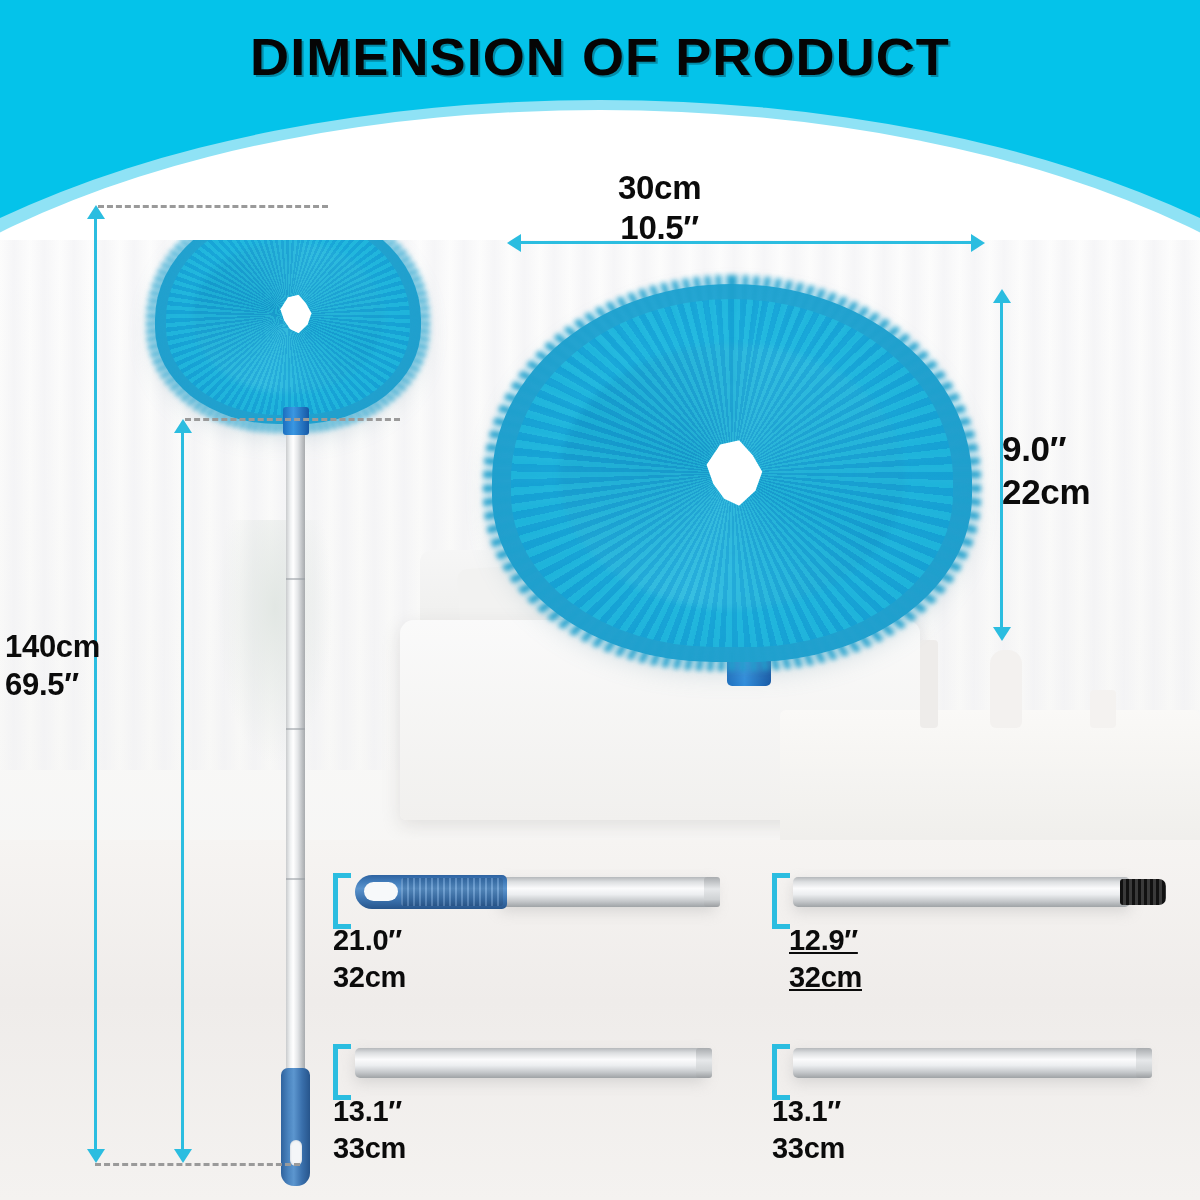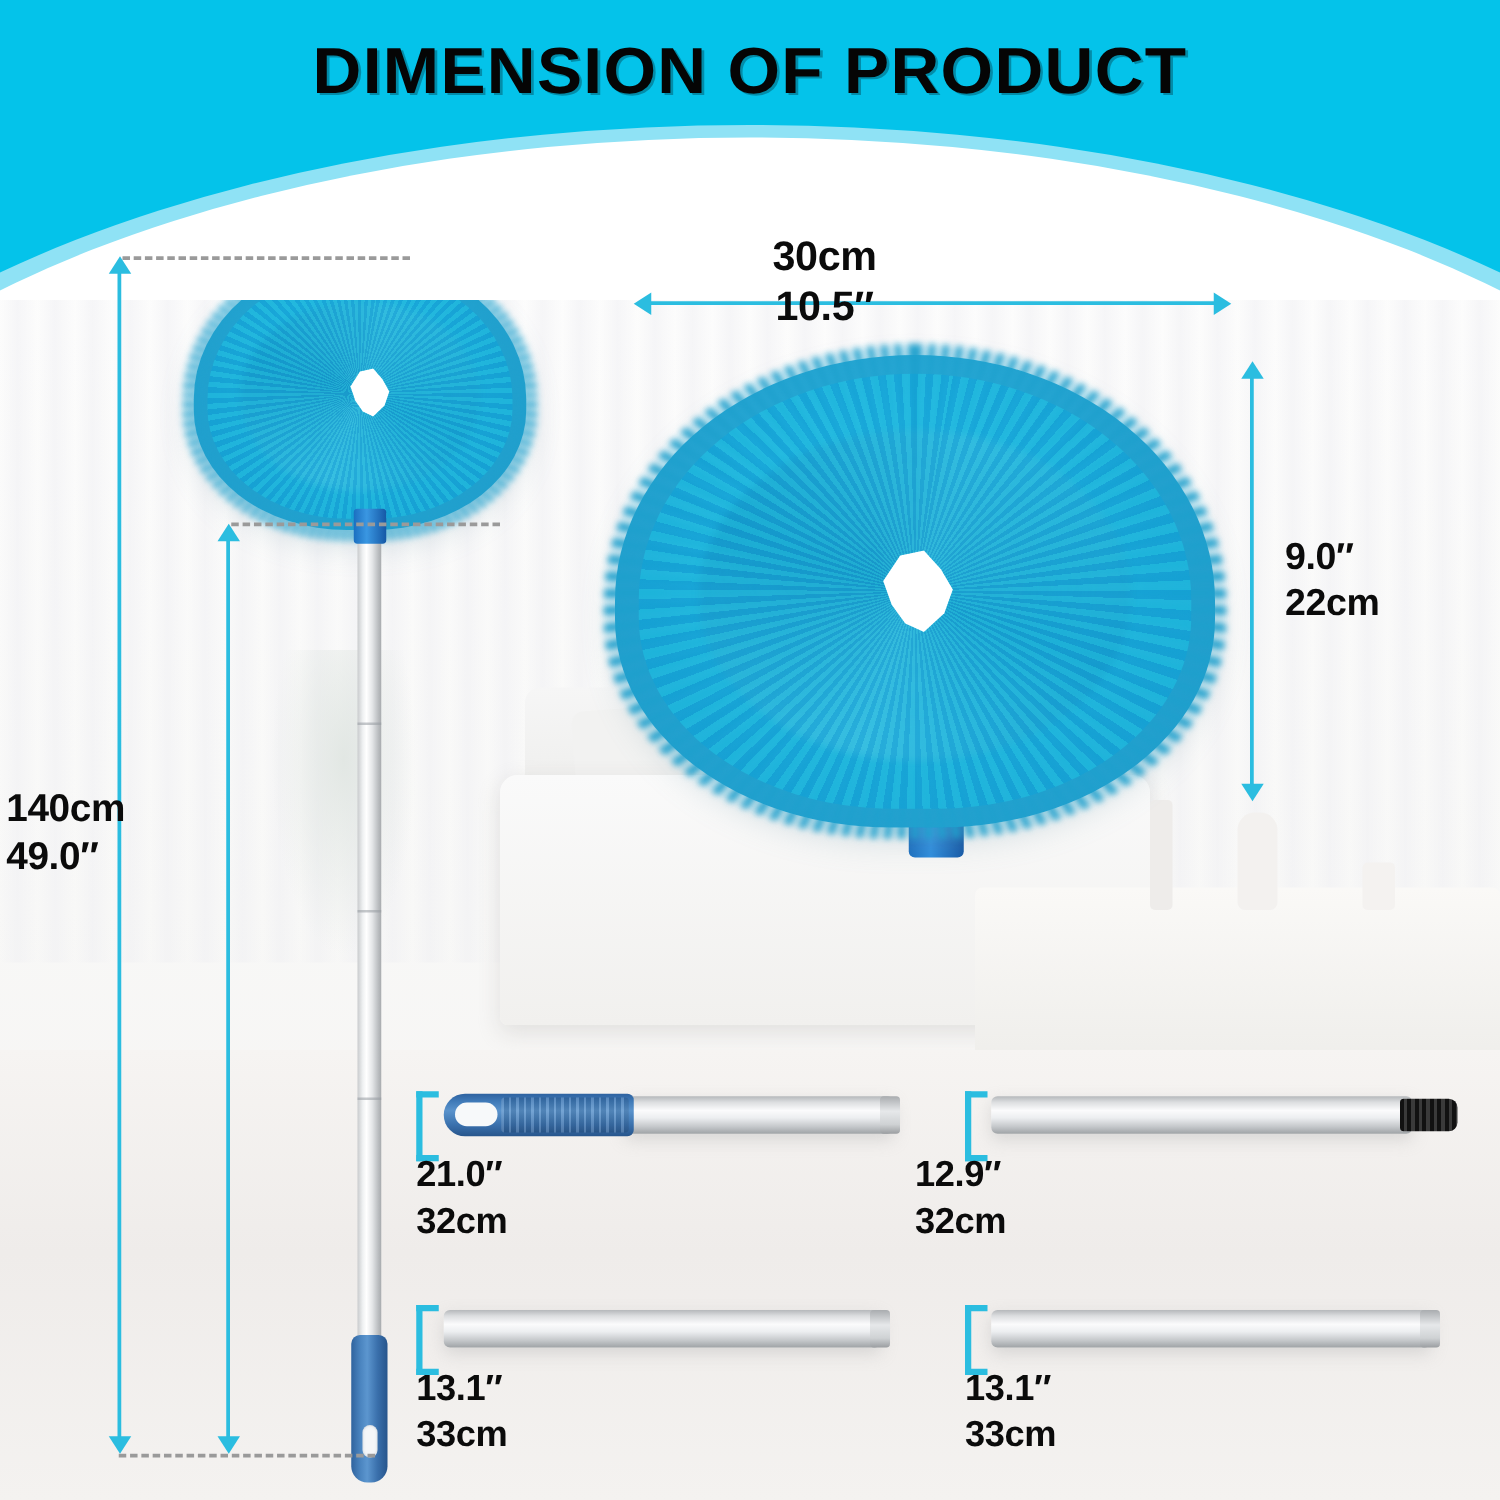--- a/index.html
+++ b/index.html
@@ -225,22 +225,22 @@
 
   .meas-label {
     position:absolute; z-index:8;
     color:#0b0b0b; font-weight:bold;
     font-family:"Liberation Sans", sans-serif;
     line-height:1.22; white-space:nowrap;
     letter-spacing:-0.3px;
   }
   .meas-label .ln { display:block; }
 
-  #label-30cm { left:618px; top:185px; font-size:33px; text-align:center; }
-  #label-9in  { left:1028px; top:428px; font-size:30px; }
+  #label-30cm { left:618px; top:168px; font-size:33px; text-align:center; }
+  #label-9in  { left:1002px; top:428px; font-size:35px; }
   #label-140  { left:5px;   top:628px; font-size:31px; text-align:left; }
   #label-126  { left:93px;  top:628px; font-size:31px; text-align:left; }
 
   
   .seg-bracket {
     position:absolute; width:18px; height:56px; z-index:7;
     border-left:5px solid #2bbde0;
     border-top:5px solid #2bbde0;
     border-bottom:5px solid #2bbde0;
   }
@@ -326,21 +326,21 @@
   <div id="pole-grip-bottom"></div>
   <div id="pole-grip-hole"></div>
 
   <div class="dashline" style="left:98px; top:205px; width:230px;"></div>
   <div class="dashline" style="left:185px; top:418px; width:215px;"></div>
   <div class="dashline" style="left:95px; top:1163px; width:205px;"></div>
 
   <div class="vline" style="left:94px; top:218px; height:932px;"></div>
   <div class="meas-label" id="label-140">
     <span class="ln">140cm</span>
-    <span class="ln">49.0″</span>
+    <span class="ln">69.5″</span>
   </div>
 
   <div class="vline" style="left:181px; top:432px; height:718px;"></div>
 
   <div id="head-big" class="fluff">
     <div class="fluff-swirl"></div>
     <div class="fluff-hole"></div>
   </div>
   <div id="head-big-collar"></div>
 
@@ -362,21 +362,21 @@
   <div class="tube" style="left:500px; top:877px; width:215px;"></div>
   <div class="tube-cap" style="left:704px; top:877px;"></div>
   <div class="seg-label" style="left:333px; top:922px;">
     <span class="ln">21.0″</span>
     <span class="ln">32cm</span>
   </div>
 
   <div class="seg-bracket" style="left:772px; top:873px;"></div>
   <div class="tube" style="left:793px; top:877px; width:337px;"></div>
   <div class="thread-black" style="left:1120px; top:879px;"></div>
-  <div class="seg-label" style="left:732px; top:922px;">
+  <div class="seg-label" style="left:789px; top:922px;text-decoration:underline;">
     <span class="ln">12.9″</span>
     <span class="ln">32cm</span>
   </div>
 
   <div class="seg-bracket" style="left:333px; top:1044px;"></div>
   <div class="tube" style="left:355px; top:1048px; width:350px;"></div>
   <div class="tube-cap" style="left:696px; top:1048px;"></div>
   <div class="seg-label" style="left:333px; top:1093px;">
     <span class="ln">13.1″</span>
     <span class="ln">33cm</span>

